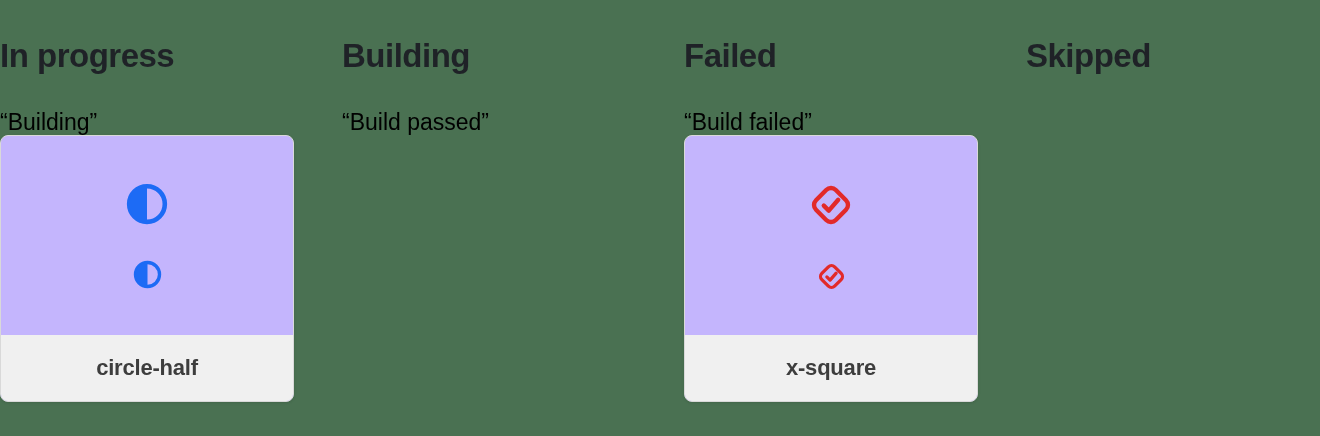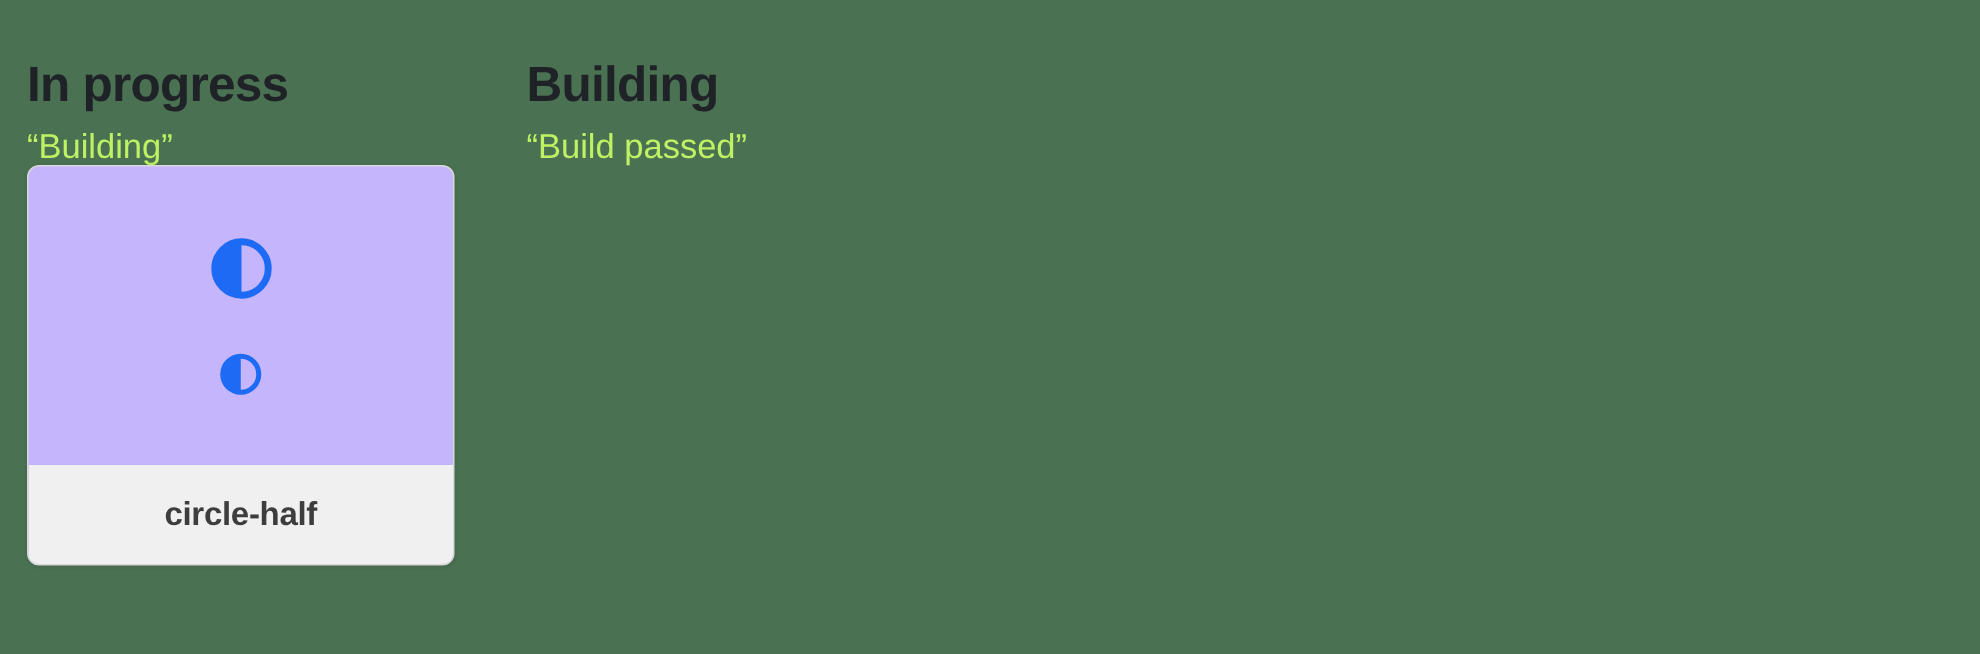--- a/index.html
+++ b/index.html
@@ -5,38 +5,38 @@
   * { box-sizing: border-box; margin: 0; padding: 0; }
   html, body { width: 1320px; height: 436px; overflow: hidden; }
   body {
     background: #4a7152;
     font-family: "Liberation Sans", "DejaVu Sans", sans-serif;
   }
   .grid {
     display: grid;
     grid-template-columns: repeat(4, 1fr);
     column-gap: 48px;
-    padding: 0 18px;
+    padding: 0 0;
     width: 1320px;
   }
   .col { display: flex; flex-direction: column; }
   .status-title {
     margin-top: 38px;
     font-size: 33px;
     line-height: 36px;
     font-weight: 800;
     letter-spacing: -0.5px;
     color: #1f2227;
   }
   .status-quote {
-    margin-top: 10px;
+    margin-top: 35px;
     font-size: 23px;
     line-height: 26px;
     font-weight: 500;
-    color: #bef264;
+    color: #000000;
   }
   .card {
     height: 267px;
     background: #c4b5fd;
     border: 1px solid #d9d9d9;
     border-radius: 8px;
     box-shadow: 0 1px 3px rgba(0,0,0,0.10);
     display: flex;
     flex-direction: column;
     overflow: hidden;
@@ -88,17 +88,41 @@
         <span class="icon-label">circle-half</span>
       </div>
     </div>
   </div>
 
   <div class="col">
     <h2 class="status-title">Building</h2>
     <div class="status-quote">“Build passed”</div>
   </div>
 
+  <div class="col">
+    <h2 class="status-title">Failed</h2>
+    <div class="status-quote">“Build failed”</div>
+    <div class="card">
+      <div class="icon-area">
+        <svg class="icon-lg" style="width:48px;height:48px" viewBox="0 0 24 24" fill="none">
+          <g stroke-width="2.2" stroke-linecap="round" stroke-linejoin="round" stroke="#e22a29">
+            <rect x="5" y="5" width="14" height="14" rx="3.4" transform="rotate(45 12 12)"></rect>
+            <path d="M8.4 12.3 L10.9 14.8 L15.6 9.4"></path>
+          </g>
+        </svg>
+        <svg class="icon-sm" style="width:31px;height:31px" viewBox="0 0 24 24" fill="none">
+          <g stroke-width="2.5" stroke-linecap="round" stroke-linejoin="round" stroke="#e22a29">
+            <rect x="5" y="5" width="14" height="14" rx="3.4" transform="rotate(45 12 12)"></rect>
+            <path d="M8.4 12.3 L10.9 14.8 L15.6 9.4"></path>
+          </g>
+        </svg>
+      </div>
+      <div class="card-footer">
+        <span class="icon-label">x-square</span>
+      </div>
+    </div>
+  </div>
 
   <div class="col">
+    <h2 class="status-title">Skipped</h2>
   </div>
 
 </div>
 
 </body></html>

